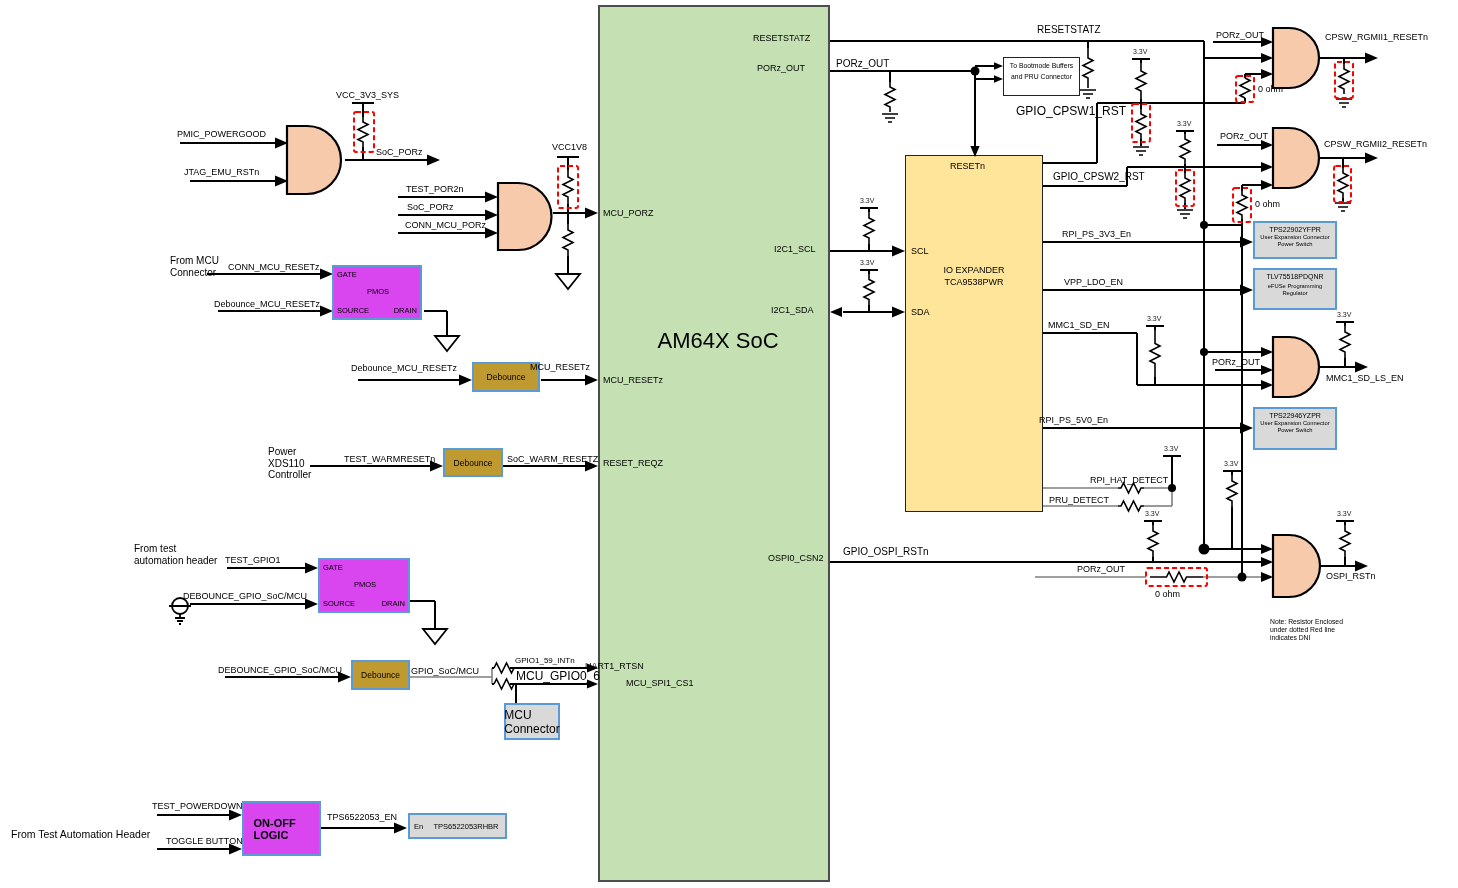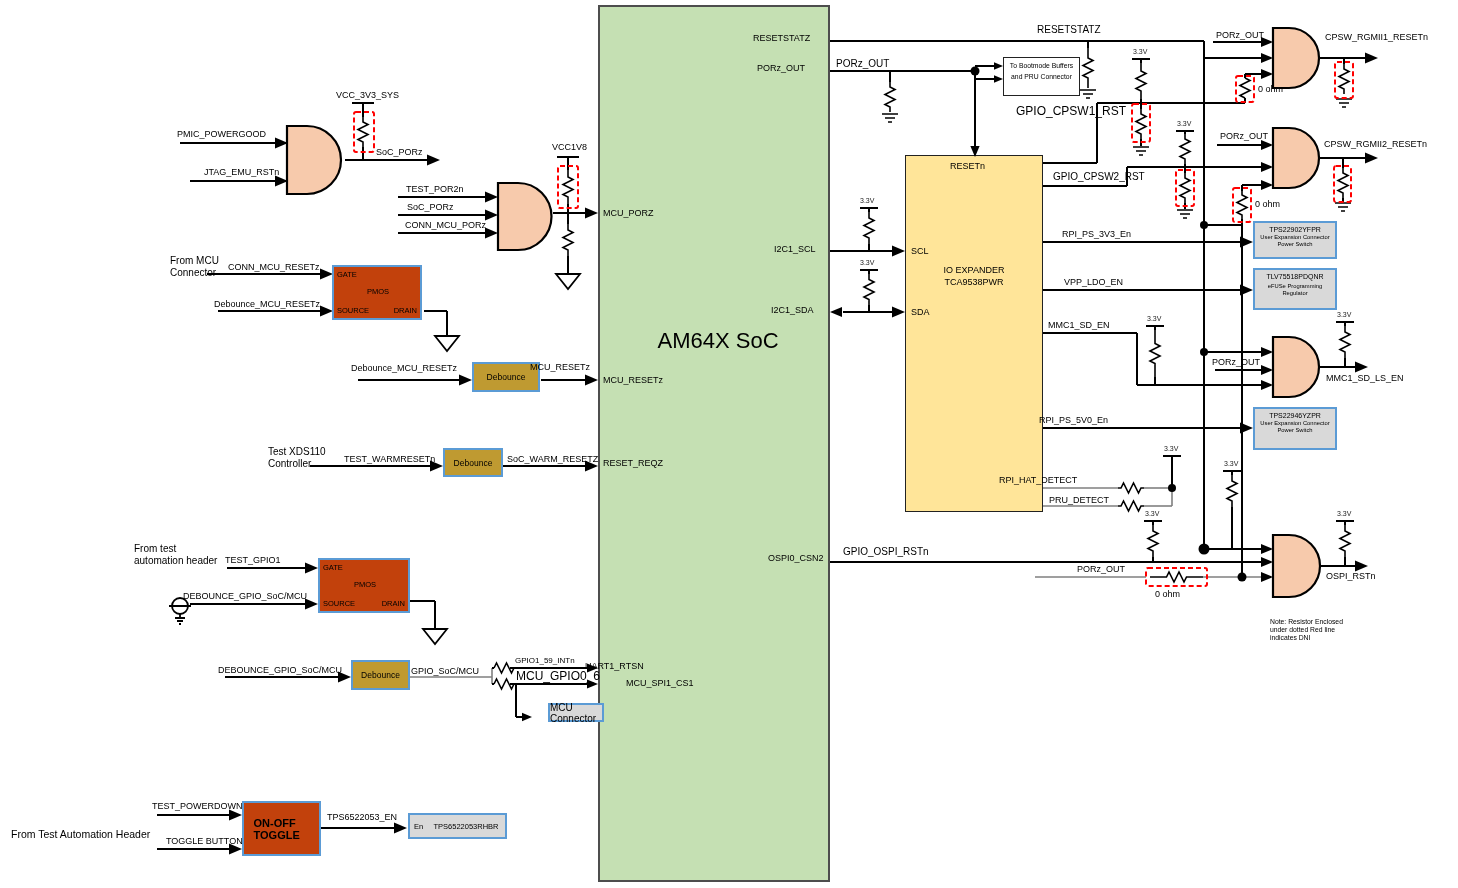--- a/index.html
+++ b/index.html
@@ -5,21 +5,21 @@
   *{margin:0;padding:0;box-sizing:border-box}
   html,body{background:#fff}
   body{font-family:"Liberation Sans",sans-serif;color:#000}
   #canvas{position:relative;width:1458px;height:888px;background:#fff;overflow:hidden}
   #gfx{position:absolute;left:0;top:0;z-index:2}
   .lb{position:absolute;font-size:9px;line-height:1.15;color:#000;white-space:nowrap;z-index:3}
   .c{text-align:left;white-space:normal}
   .lb10{font-size:10px}.lb11{font-size:12px}
   .lb7{font-size:7px;color:#222}.lb65{font-size:6.8px;white-space:normal}
   .blk{position:absolute;border:2px solid #5b9bd5;z-index:3}
-  .yellow{background:#c2410c}
+  .yellow{background:#d946ef}
   .gold{background:#bf9a31}
   .grayb{background:#d9d9d9}
   .cen{display:flex;align-items:center;justify-content:center;text-align:left}
   #soc{position:absolute;left:598px;top:5px;width:232px;height:877px;background:#c5e0b3;border:2px solid #4d4d4d;z-index:1}
   #soc-title{position:absolute;left:648px;top:328px;width:140px;font-size:22px;text-align:center;z-index:3}
   #xpdr{position:absolute;left:905px;top:155px;width:138px;height:357px;background:#ffe599;border:1.6px solid #222;z-index:1}
   #boot{position:absolute;left:1003px;top:57px;width:77px;height:39px;background:#fff;border:1.2px solid #222;font-size:6.8px;line-height:1.55;text-align:center;padding-top:3px;z-index:3}
   .part-blk{position:absolute;width:84px;border:2px solid #5b9bd5;background:#d9d9d9;text-align:center;padding:2px 1px;z-index:3}
   .part-blk .p{font-size:7px;line-height:1.3}
   .part-blk .d{font-size:5.8px;line-height:1.25}
@@ -65,24 +65,24 @@
     <span class="pm-lbl" style="left:3px;top:3px">GATE</span>
     <span class="pm-lbl" style="left:34px;top:20px">PMOS</span>
     <span class="pm-lbl" style="left:3px;bottom:3px">SOURCE</span>
     <span class="pm-lbl" style="right:3px;bottom:3px">DRAIN</span>
   </div>
 
   <div class="blk gold cen deb" style="left:472px;top:362px;width:68px;height:30px">Debounce</div>
   <div class="blk gold cen deb" style="left:443px;top:448px;width:60px;height:29px">Debounce</div>
   <div class="blk gold cen deb" style="left:351px;top:660px;width:59px;height:30px">Debounce</div>
 
-  <div class="blk grayb cen" style="left:548px;top:703px;width:56px;height:19px;font-size:10px">MCU Connector</div>
+  <div class="blk grayb cen" style="left:504px;top:703px;width:56px;height:37px;font-size:12px">MCU Connector</div>
 
   <div class="blk yellow cen" style="left:242px;top:801px;width:79px;height:55px;font-weight:bold;font-size:11px">
-    <span style="width:56px">ON-OFF TOGGLE</span>
+    <span style="width:56px">ON-OFF LOGIC</span>
   </div>
 
   <div class="blk grayb" style="left:408px;top:813px;width:99px;height:26px">
     <span style="position:absolute;left:4px;top:7px;font-size:7.5px">En</span>
     <span style="position:absolute;left:16px;top:7px;width:80px;text-align:center;font-size:7.5px">TPS6522053RHBR</span>
   </div>
 
   <div class="part-blk" style="left:1253px;top:221px;height:38px">
     <div class="p">TPS22902YFPR</div>
     <div class="d">User Expansion Connector Power Switch</div>
@@ -90,27 +90,27 @@
   <div class="part-blk" style="left:1253px;top:268px;height:42px">
     <div class="p">TLV75518PDQNR</div>
     <div class="d" style="padding-top:2px">eFUSe Programming Regulator</div>
   </div>
   <div class="part-blk" style="left:1253px;top:407px;height:43px">
     <div class="p">TPS22946YZPR</div>
     <div class="d">User Expansion Connector Power Switch</div>
   </div>
 
   <span class="lb lb10 c" style="left:170px;top:255px;width:62px">From MCU Connector</span>
-  <span class="lb lb10 c" style="left:268px;top:446px;width:66px">Test XDS110 Controller</span>
+  <span class="lb lb10 c" style="left:268px;top:446px;width:66px">Power XDS110 Controller</span>
   <span class="lb lb10 c" style="left:134px;top:543px;width:88px">From test automation header</span>
   <span class="lb" style="left:11px;top:828px;font-size:10.5px">From Test Automation Header</span>
   <span class="lb lb65" style="left:1270px;top:618px;width:78px">Note: Resistor Enclosed under dotted Red line indicates DNI</span>
 
   <span class="lb" style="left:177px;top:129px">PMIC_POWERGOOD</span>
-  <span class="lb" style="left:204px;top:167px">JTAG_EMU_RSTn</span>
+  <span class="lb" style="left:184px;top:167px">JTAG_EMU_RSTn</span>
   <span class="lb" style="left:336px;top:90px">VCC_3V3_SYS</span>
   <span class="lb" style="left:376px;top:147px">SoC_PORz</span>
   <span class="lb" style="left:406px;top:184px">TEST_POR2n</span>
   <span class="lb" style="left:407px;top:202px">SoC_PORz</span>
   <span class="lb" style="left:405px;top:220px">CONN_MCU_PORz</span>
   <span class="lb" style="left:552px;top:142px">VCC1V8</span>
   <span class="lb" style="left:228px;top:262px">CONN_MCU_RESETz</span>
   <span class="lb" style="left:214px;top:299px">Debounce_MCU_RESETz</span>
   <span class="lb" style="left:351px;top:363px">Debounce_MCU_RESETz</span>
   <span class="lb" style="left:530px;top:362px">MCU_RESETz</span>
@@ -133,21 +133,21 @@
   <span class="lb" style="left:1325px;top:32px">CPSW_RGMII1_RESETn</span>
   <span class="lb" style="left:1258px;top:84px">0 ohm</span>
   <span class="lb" style="left:1220px;top:131px">PORz_OUT</span>
   <span class="lb" style="left:1324px;top:139px">CPSW_RGMII2_RESETn</span>
   <span class="lb" style="left:1255px;top:199px">0 ohm</span>
   <span class="lb lb10" style="left:1053px;top:171px">GPIO_CPSW2_RST</span>
   <span class="lb" style="left:1062px;top:229px">RPI_PS_3V3_En</span>
   <span class="lb" style="left:1064px;top:277px">VPP_LDO_EN</span>
   <span class="lb" style="left:1048px;top:320px">MMC1_SD_EN</span>
   <span class="lb" style="left:1039px;top:415px">RPI_PS_5V0_En</span>
-  <span class="lb" style="left:999px;top:475px">RPI_HAT_DETECT</span>
+  <span class="lb" style="left:1090px;top:475px">RPI_HAT_DETECT</span>
   <span class="lb" style="left:1049px;top:495px">PRU_DETECT</span>
   <span class="lb" style="left:1212px;top:357px">PORz_OUT</span>
   <span class="lb" style="left:1326px;top:373px">MMC1_SD_LS_EN</span>
   <span class="lb lb10" style="left:843px;top:546px">GPIO_OSPI_RSTn</span>
   <span class="lb" style="left:1077px;top:564px">PORz_OUT</span>
   <span class="lb" style="left:1155px;top:589px">0 ohm</span>
   <span class="lb" style="left:1326px;top:571px">OSPI_RSTn</span>
 
   <span class="lb lb7" style="left:860px;top:197px">3.3V</span>
   <span class="lb lb7" style="left:860px;top:259px">3.3V</span>

